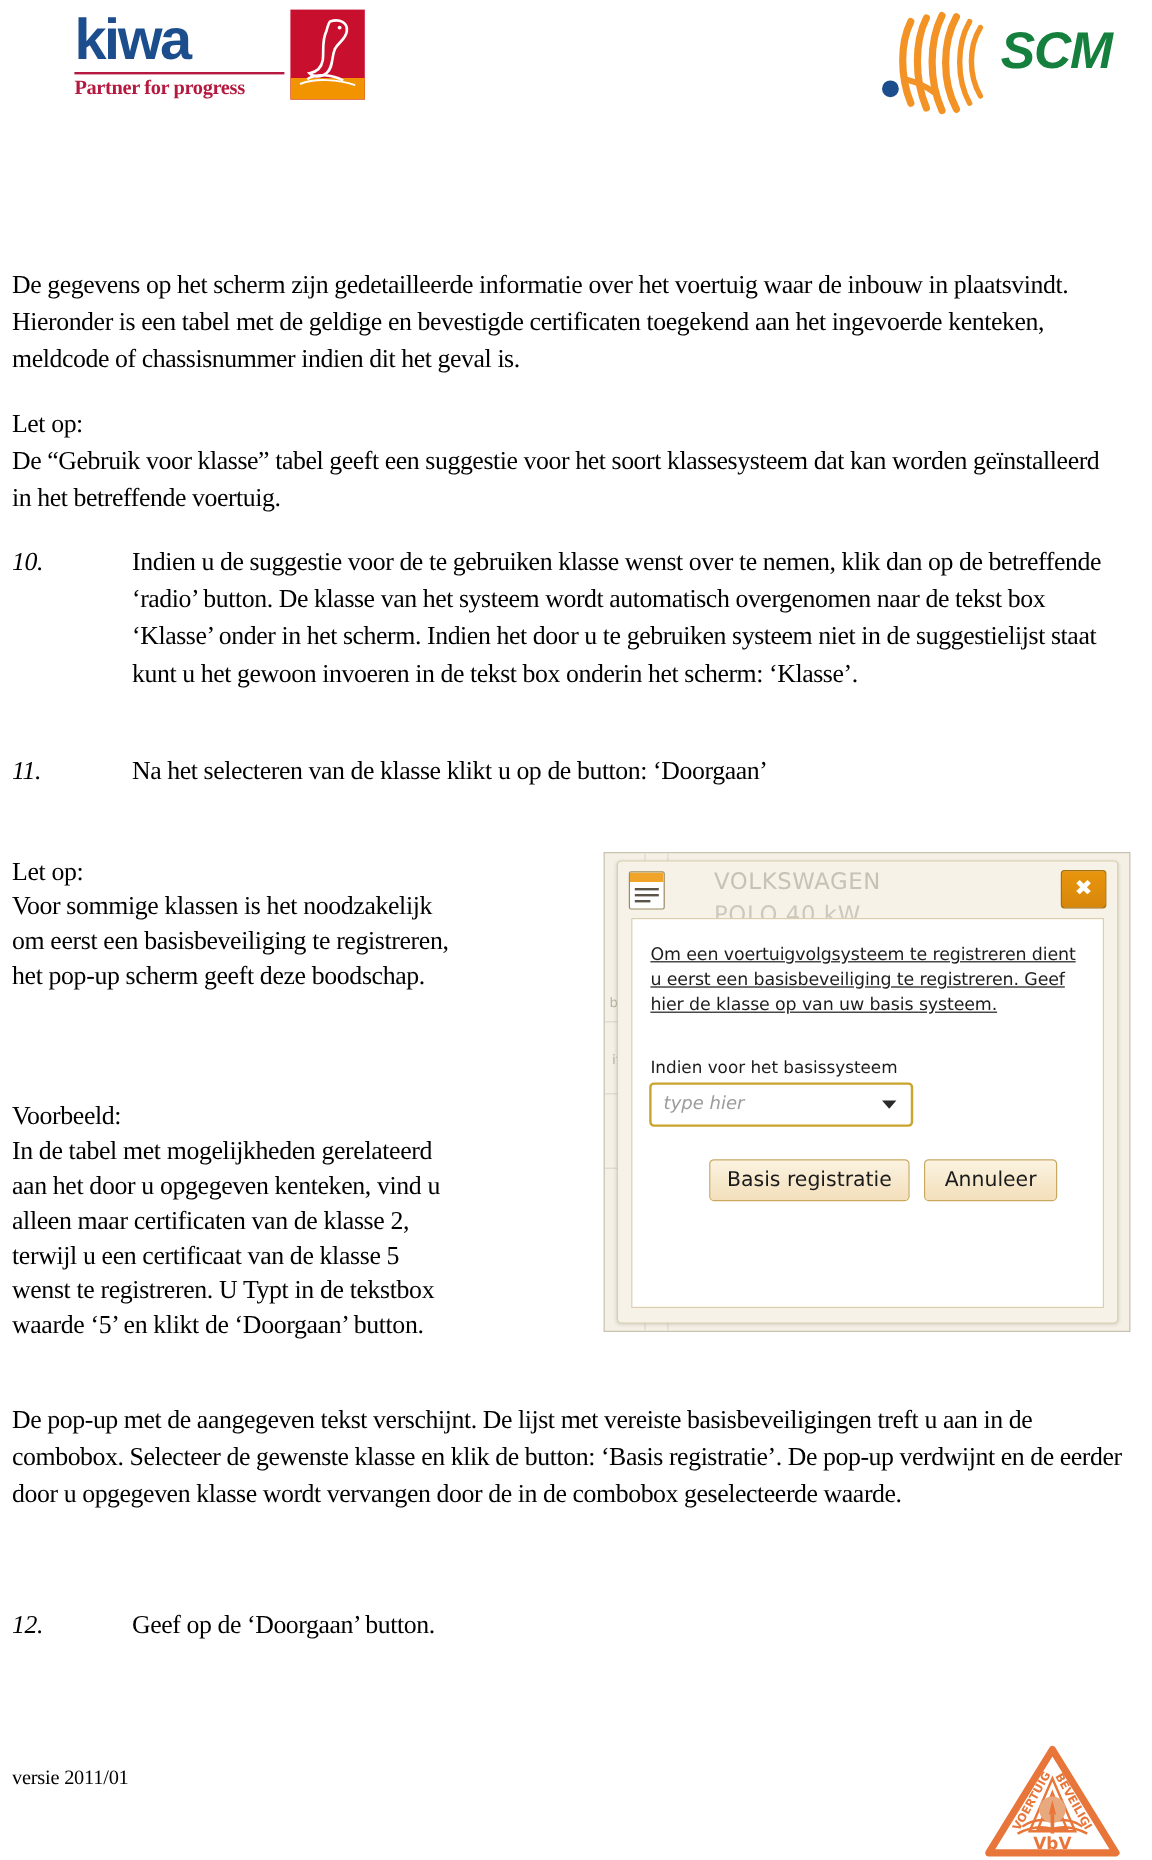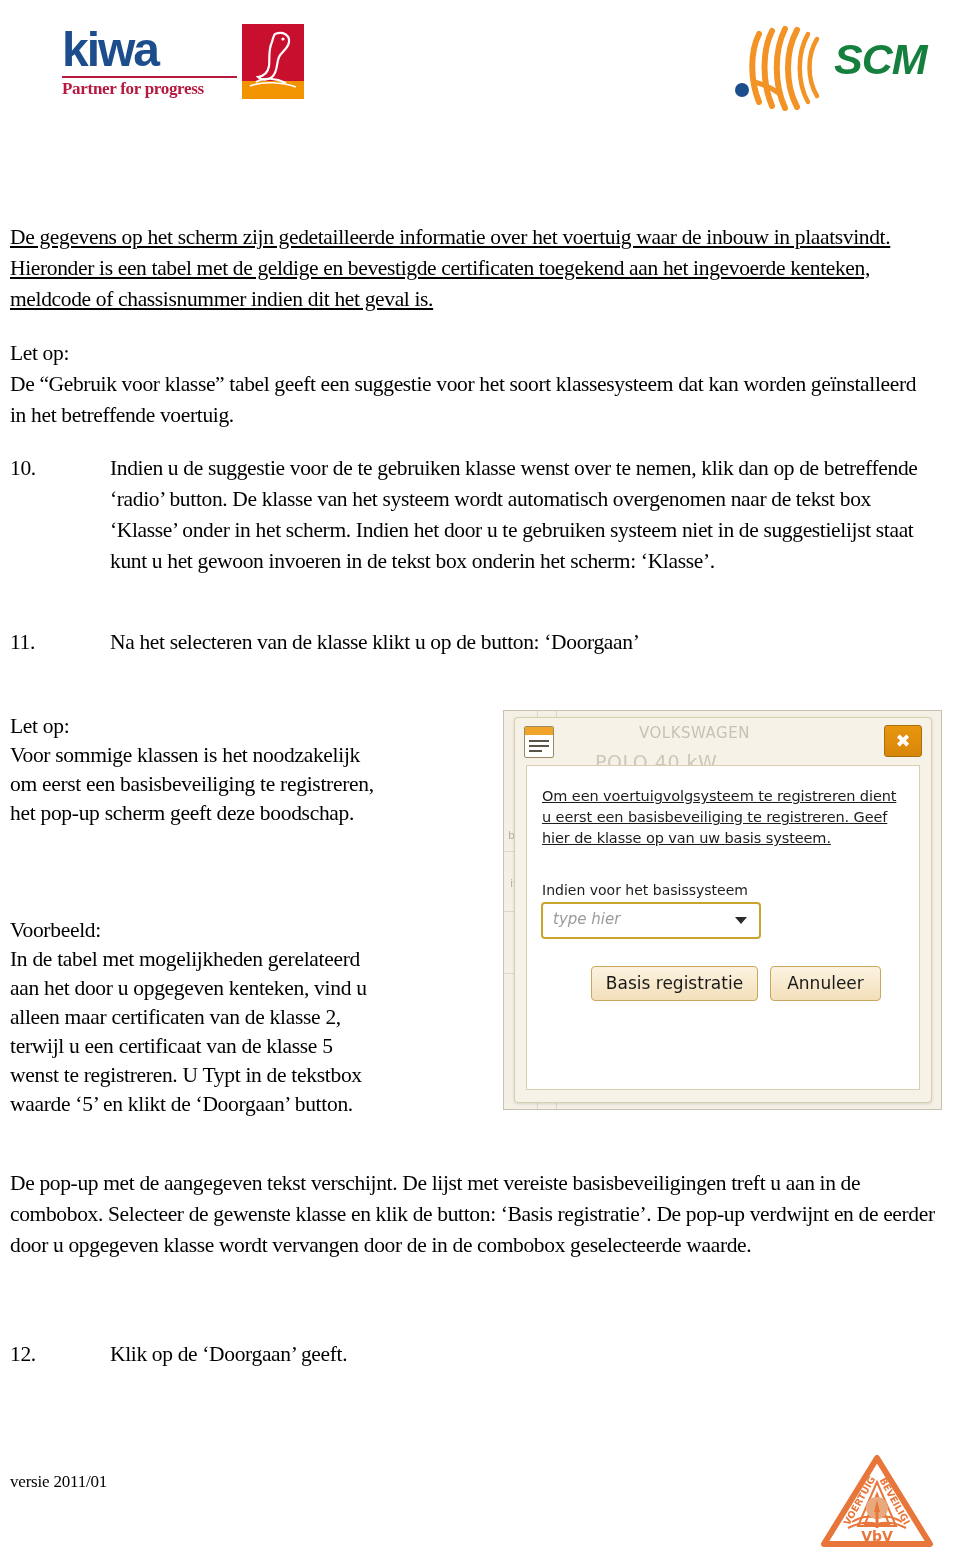--- a/index.html
+++ b/index.html
@@ -12,21 +12,21 @@
     height: 1550px;
     position: relative;
     font-family: "Liberation Serif", "DejaVu Serif", serif;
     color: #000000;
     overflow: hidden;
   }
 
   
   .header {
     position: absolute;
-    top: 16px; left: 0;
+    top: 0; left: 0;
     width: 868px;
     height: 115px;
   }
   .kiwa-logo {
     position: absolute;
     left: 62px;
     top: 8px;
     width: 238px;
     height: 78px;
   }
@@ -104,35 +104,36 @@
     top: 0;
     width: 960px;
   }
   .para {
     position: absolute;
     font-size: 21.5px;
     line-height: 31px;
     letter-spacing: -0.35px;
     text-align: left;
   }
-  .p-intro  { left: 10px; top: 222px;  width: 930px; text-decoration: underline; }
+  .p-intro  { left: 10px; top: 222px;  width: 930px; }
   .p-letop1 { left: 10px; top: 338px;  width: 920px; }
   .p-bottom { left: 10px; top: 1168px; width: 935px; }
 
   .numitem {
     position: absolute;
     font-size: 21.5px;
     line-height: 31px;
     letter-spacing: -0.35px;
   }
   .numitem .num {
     position: absolute;
     left: 0;
     top: 0;
     width: 62px;
+    font-style: italic;
   }
   .numitem .body {
     display: block;
     margin-left: 100px;
   }
   .n10 { left: 10px; top: 453px;  width: 925px; }
   .n11 { left: 10px; top: 627px;  width: 900px; }
   .n12 { left: 10px; top: 1339px; width: 600px; }
 
   .col-left {
@@ -227,24 +228,23 @@
     position: absolute;
     left: 4px;
     height: 2px;
     background: #5a5348;
   }
   .dlg-vehicle {
     position: absolute;
     left: 80px;
     top: 6px;
     color: #c7c2b6;
-    font-size: 15px;
+    font-size: 19px;
     letter-spacing: 0.5px;
     font-weight: normal;
-    margin-left: 44px;
   }
   .dlg-vehicle2 {
     position: absolute;
     left: 80px;
     top: 33px;
     color: #cdc8bc;
     font-size: 19px;
     letter-spacing: 0.5px;
     height: 14px;
     overflow: hidden;
@@ -423,21 +423,21 @@
 
   <div class="col-left c-voorb">
     <div>Voorbeeld:</div>
     <div>In de tabel met mogelijkheden gerelateerd aan het door u opgegeven kenteken, vind u alleen maar certificaten van de klasse 2, terwijl u een certificaat van de klasse 5 wenst te registreren. U Typt in de tekstbox waarde ‘5’ en klikt de ‘Doorgaan’ button.</div>
   </div>
 
   <div class="para p-bottom">De pop-up met de aangegeven tekst verschijnt. De lijst met vereiste basisbeveiligingen treft u aan in de combobox. Selecteer de gewenste klasse en klik de button: ‘Basis registratie’. De pop-up verdwijnt en de eerder door u opgegeven klasse wordt vervangen door de in de combobox geselecteerde waarde.</div>
 
   <div class="numitem n12">
     <span class="num">12.</span>
-    <span class="body">Klik op de ‘Doorgaan’ geeft.</span>
+    <span class="body">Geef op de ‘Doorgaan’ button.</span>
   </div>
 
   <div class="footer-version">versie 2011/01</div>
 </div>
 
 <div class="shot">
 
   <div class="bg-vline" style="left:33px;"></div>
   <div class="bg-vline" style="left:52px;"></div>
   <div class="bg-line" style="top:140px;"></div>

